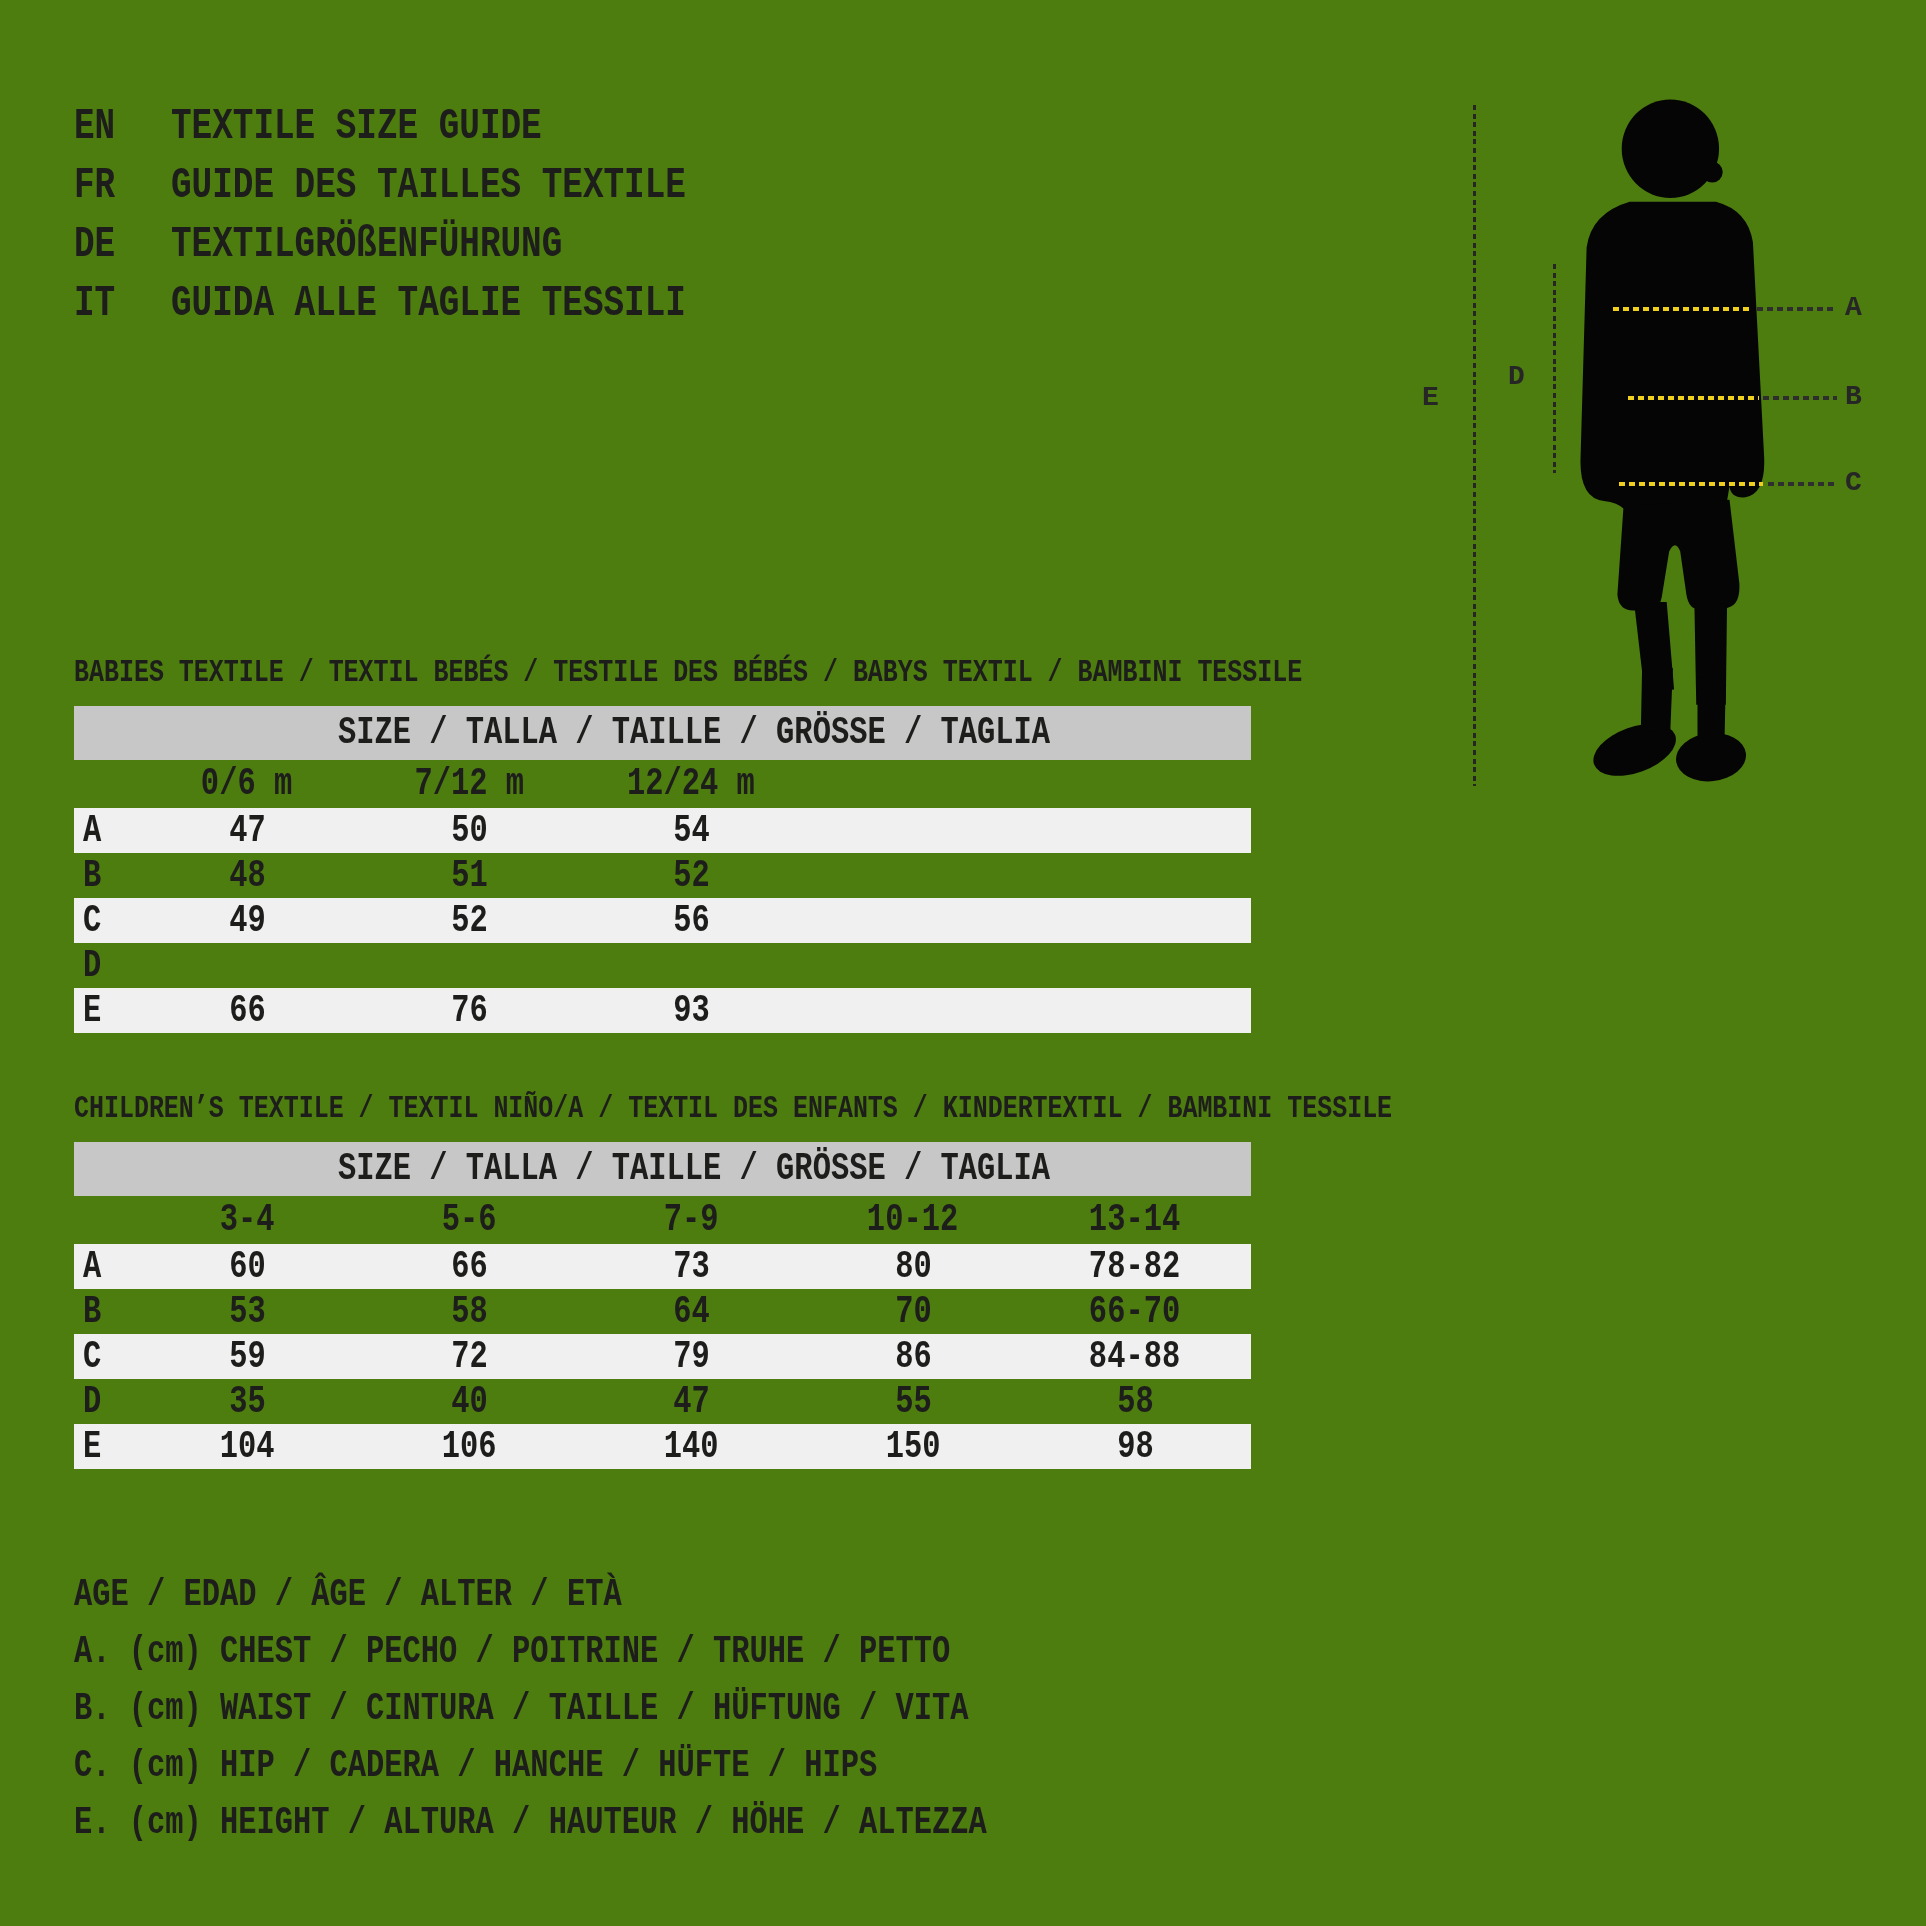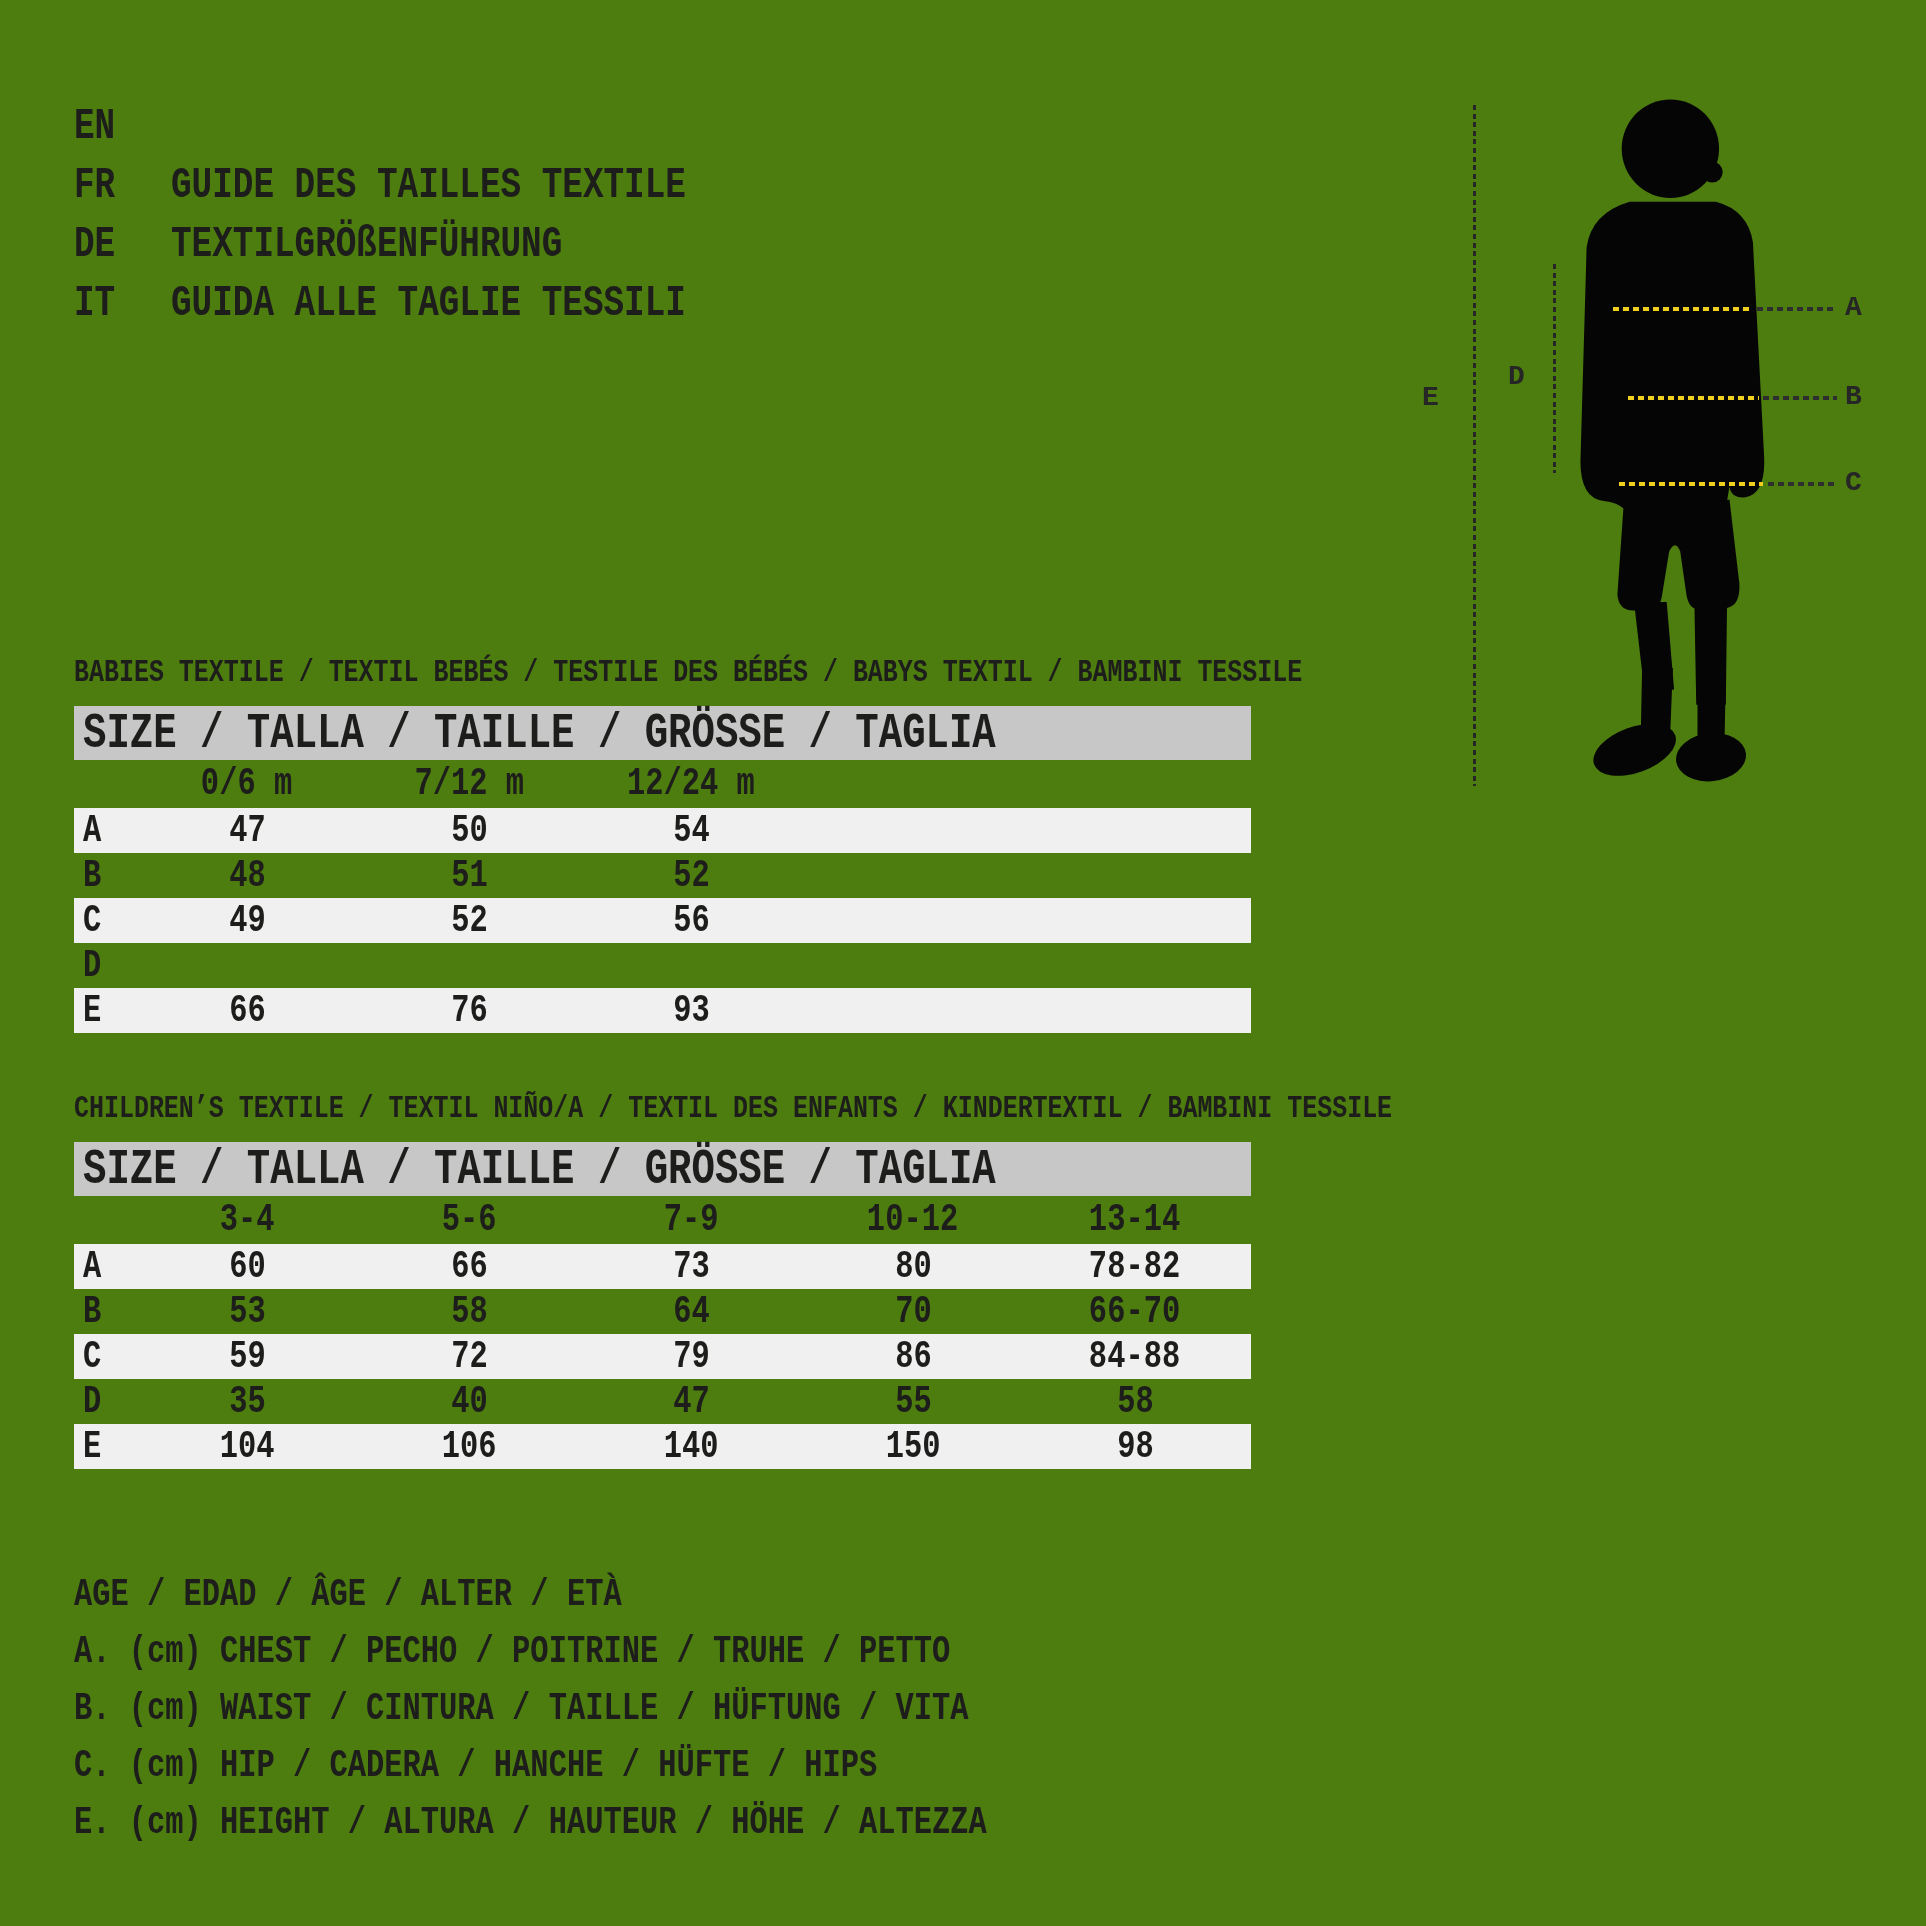--- a/index.html
+++ b/index.html
@@ -13,21 +13,21 @@
 
   
   .langs{position:absolute;left:74px;top:96px;}
   .lang-row{display:flex;height:59px;align-items:center;font-size:44px;}
   .lang-row .code{width:97px;flex:0 0 auto;}
   
   .block{position:absolute;left:74px;width:1177px;}
   .babies-block{top:638px;}
   .children-block{top:1074px;}
   .sec-heading{margin:0;height:68px;display:flex;align-items:center;font-size:32px;font-weight:700;}
-  .bar{height:54px;background:#c7c7c7;display:flex;align-items:center;padding-left:8.6px;box-sizing:border-box;font-size:50px;}
+  .bar{height:54px;background:#c7c7c7;display:flex;align-items:center;padding-left:8.6px;box-sizing:border-box;font-size:39px;justify-content:flex-end;}
   .cols{height:48px;display:flex;align-items:center;font-size:39px;}
   .rows{font-size:39px;}
   .trow{height:45px;display:flex;align-items:center;}
   .rows .trow:nth-child(odd){background:#f0f0f0;}
   .lblcol{width:62px;flex:0 0 auto;padding-left:8.6px;box-sizing:border-box;display:flex;align-items:center;}
   .vals{display:flex;}
   .cell{width:222px;flex:0 0 auto;display:flex;align-items:center;justify-content:center;text-align:center;}
 
   
   .legend{position:absolute;left:74px;top:1566px;font-size:39px;}
@@ -46,20 +46,21 @@
 </style>
 </head>
 <body>
 
 <div class="page">
 
   <div class="langs">
 
   <div class="lang-row">
       <span class="code"><span class="cond">EN</span></span>
+      <span class="title"><span class="cond">TEXTILE SIZE GUIDE</span></span>
     </div>
       <div class="lang-row">
       <span class="code"><span class="cond">FR</span></span>
       <span class="title"><span class="cond">GUIDE DES TAILLES TEXTILE</span></span>
     </div>
       <div class="lang-row">
       <span class="code"><span class="cond">DE</span></span>
       <span class="title"><span class="cond">TEXTILGRÖßENFÜHRUNG</span></span>
     </div>
       <div class="lang-row">

